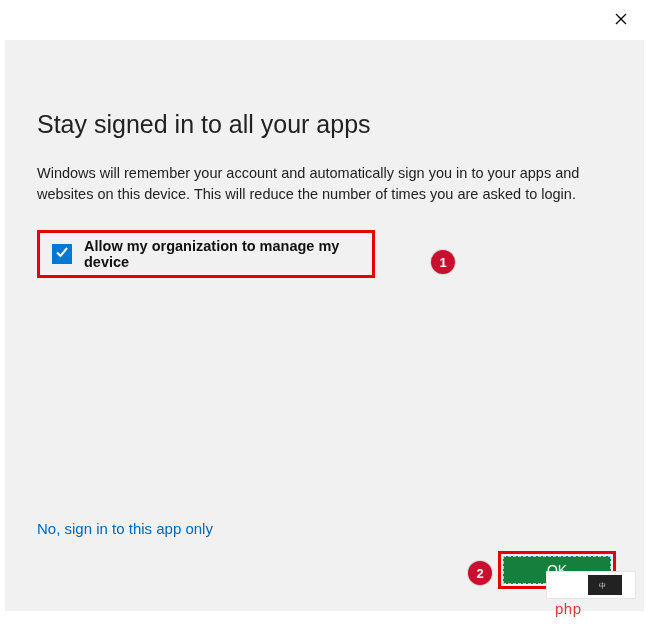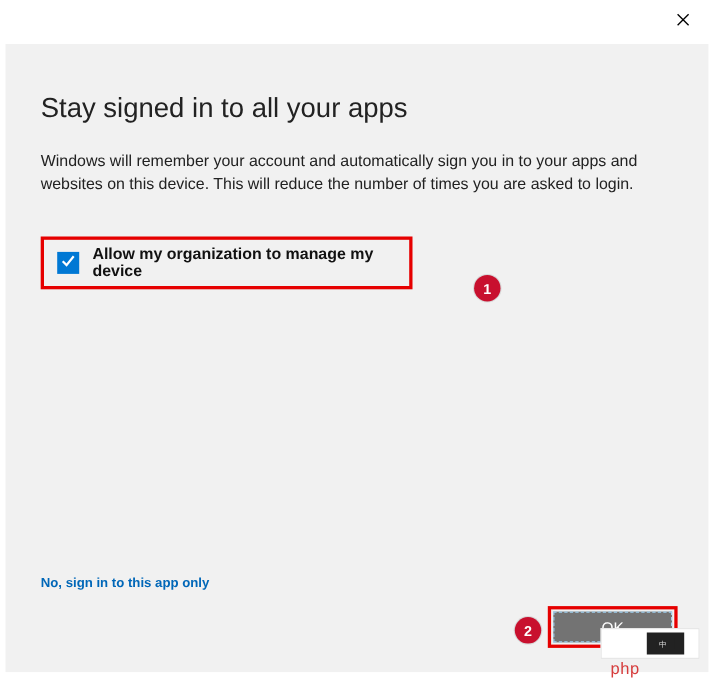--- a/index.html
+++ b/index.html
@@ -1,32 +1,32 @@
 <!DOCTYPE html>
 <html><head>
 <meta charset="utf-8">
 <style>
   * { box-sizing: border-box; margin: 0; padding: 0; }
   html, body { width: 649px; height: 631px; font-family: "Segoe UI", Arial, sans-serif; background: #fff; overflow: hidden; }
   .window { width: 649px; height: 631px; position: relative; background: #fff; }
   .close-btn { position: absolute; top: 10px; right: 18px; width: 20px; height: 20px; display: flex; align-items: center; justify-content: center; cursor: pointer; }
   .close-btn svg { width: 12px; height: 12px; }
-  .panel { position: absolute; top: 40px; left: 5px; right: 5px; bottom: 20px; background: #f1f1f1; padding: 44px 32px 20px 32px; }
+  .panel { position: absolute; top: 40px; left: 5px; right: 5px; bottom: 20px; background: #f1f1f1; padding: 70px 32px 20px 32px; }
   .title { font-size: 25px; font-weight: 400; color: #222; margin-bottom: 24px; }
-  .desc { font-size: 14.5px; color: #222; line-height: 1.45; margin-bottom: 36px; max-width: 560px; }
+  .desc { font-size: 14.5px; color: #222; line-height: 1.45; margin-bottom: 25px; max-width: 560px; }
   .checkbox-frame { border: 3px solid #e60000; padding: 8px 12px; display: flex; align-items: center; width: 338px; height: 48px; position: relative; }
   .checkbox-box { width: 20px; height: 20px; background: #0078d4; display: flex; align-items: center; justify-content: center; margin-right: 12px; flex-shrink: 0; }
   .checkbox-box svg { width: 14px; height: 14px; }
   .checkbox-label { font-size: 14.5px; font-weight: 700; color: #111; }
   .annot { width: 24px; height: 24px; border-radius: 50%; background: #c8102e; color: #fff; font-size: 13px; font-weight: 600; display: flex; align-items: center; justify-content: center; box-shadow: 0 0 0 1px rgba(0,0,0,0.1); }
   .annot-1 { position: absolute; left: 426px; top: 210px; }
   .watermark { position: absolute; left: 128px; top: 368px; color: #a9a9a9; font-size: 17px; font-family: Georgia, "Times New Roman", serif; font-style: italic; }
-  .alt-link { position: absolute; left: 32px; bottom: 74px; color: #0067b8; font-size: 12px; font-weight: 700; cursor: pointer; }
+  .alt-link { position: absolute; left: 32px; bottom: 74px; color: #0067b8; font-size: 15px; font-weight: 400; cursor: pointer; }
   .ok-frame { position: absolute; right: 28px; bottom: 22px; border: 3px solid #e60000; padding: 2px; }
-  .ok-btn { width: 108px; height: 28px; background: #737373; color: #fff; border: 1px dashed #9fd0f0; font-size: 14px; display: flex; align-items: center; justify-content: center; cursor: pointer; }
+  .ok-btn { width: 108px; height: 28px; background: #15803d; color: #fff; border: 1px dashed #9fd0f0; font-size: 14px; display: flex; align-items: center; justify-content: center; cursor: pointer; }
   .annot-2 { position: absolute; right: 152px; bottom: 26px; }
   .php-tag { position: absolute; right: 8px; bottom: 12px; width: 90px; height: 28px; background: #fff; border: 1px solid #e5e5e5; display: flex; align-items: center; }
   .php-red { color: #d63c3c; font-weight: 400; font-size: 15px; padding-left: 8px; letter-spacing: 0.5px; margin-top: 46px; }
   .php-dark { background: #222; width: 34px; height: 20px; margin-left: 6px; display: flex; align-items: center; justify-content: center; }
   .php-dark svg { width: 16px; height: 10px; }
 </style>
 </head>
 <body>
 <div class="window">
 

